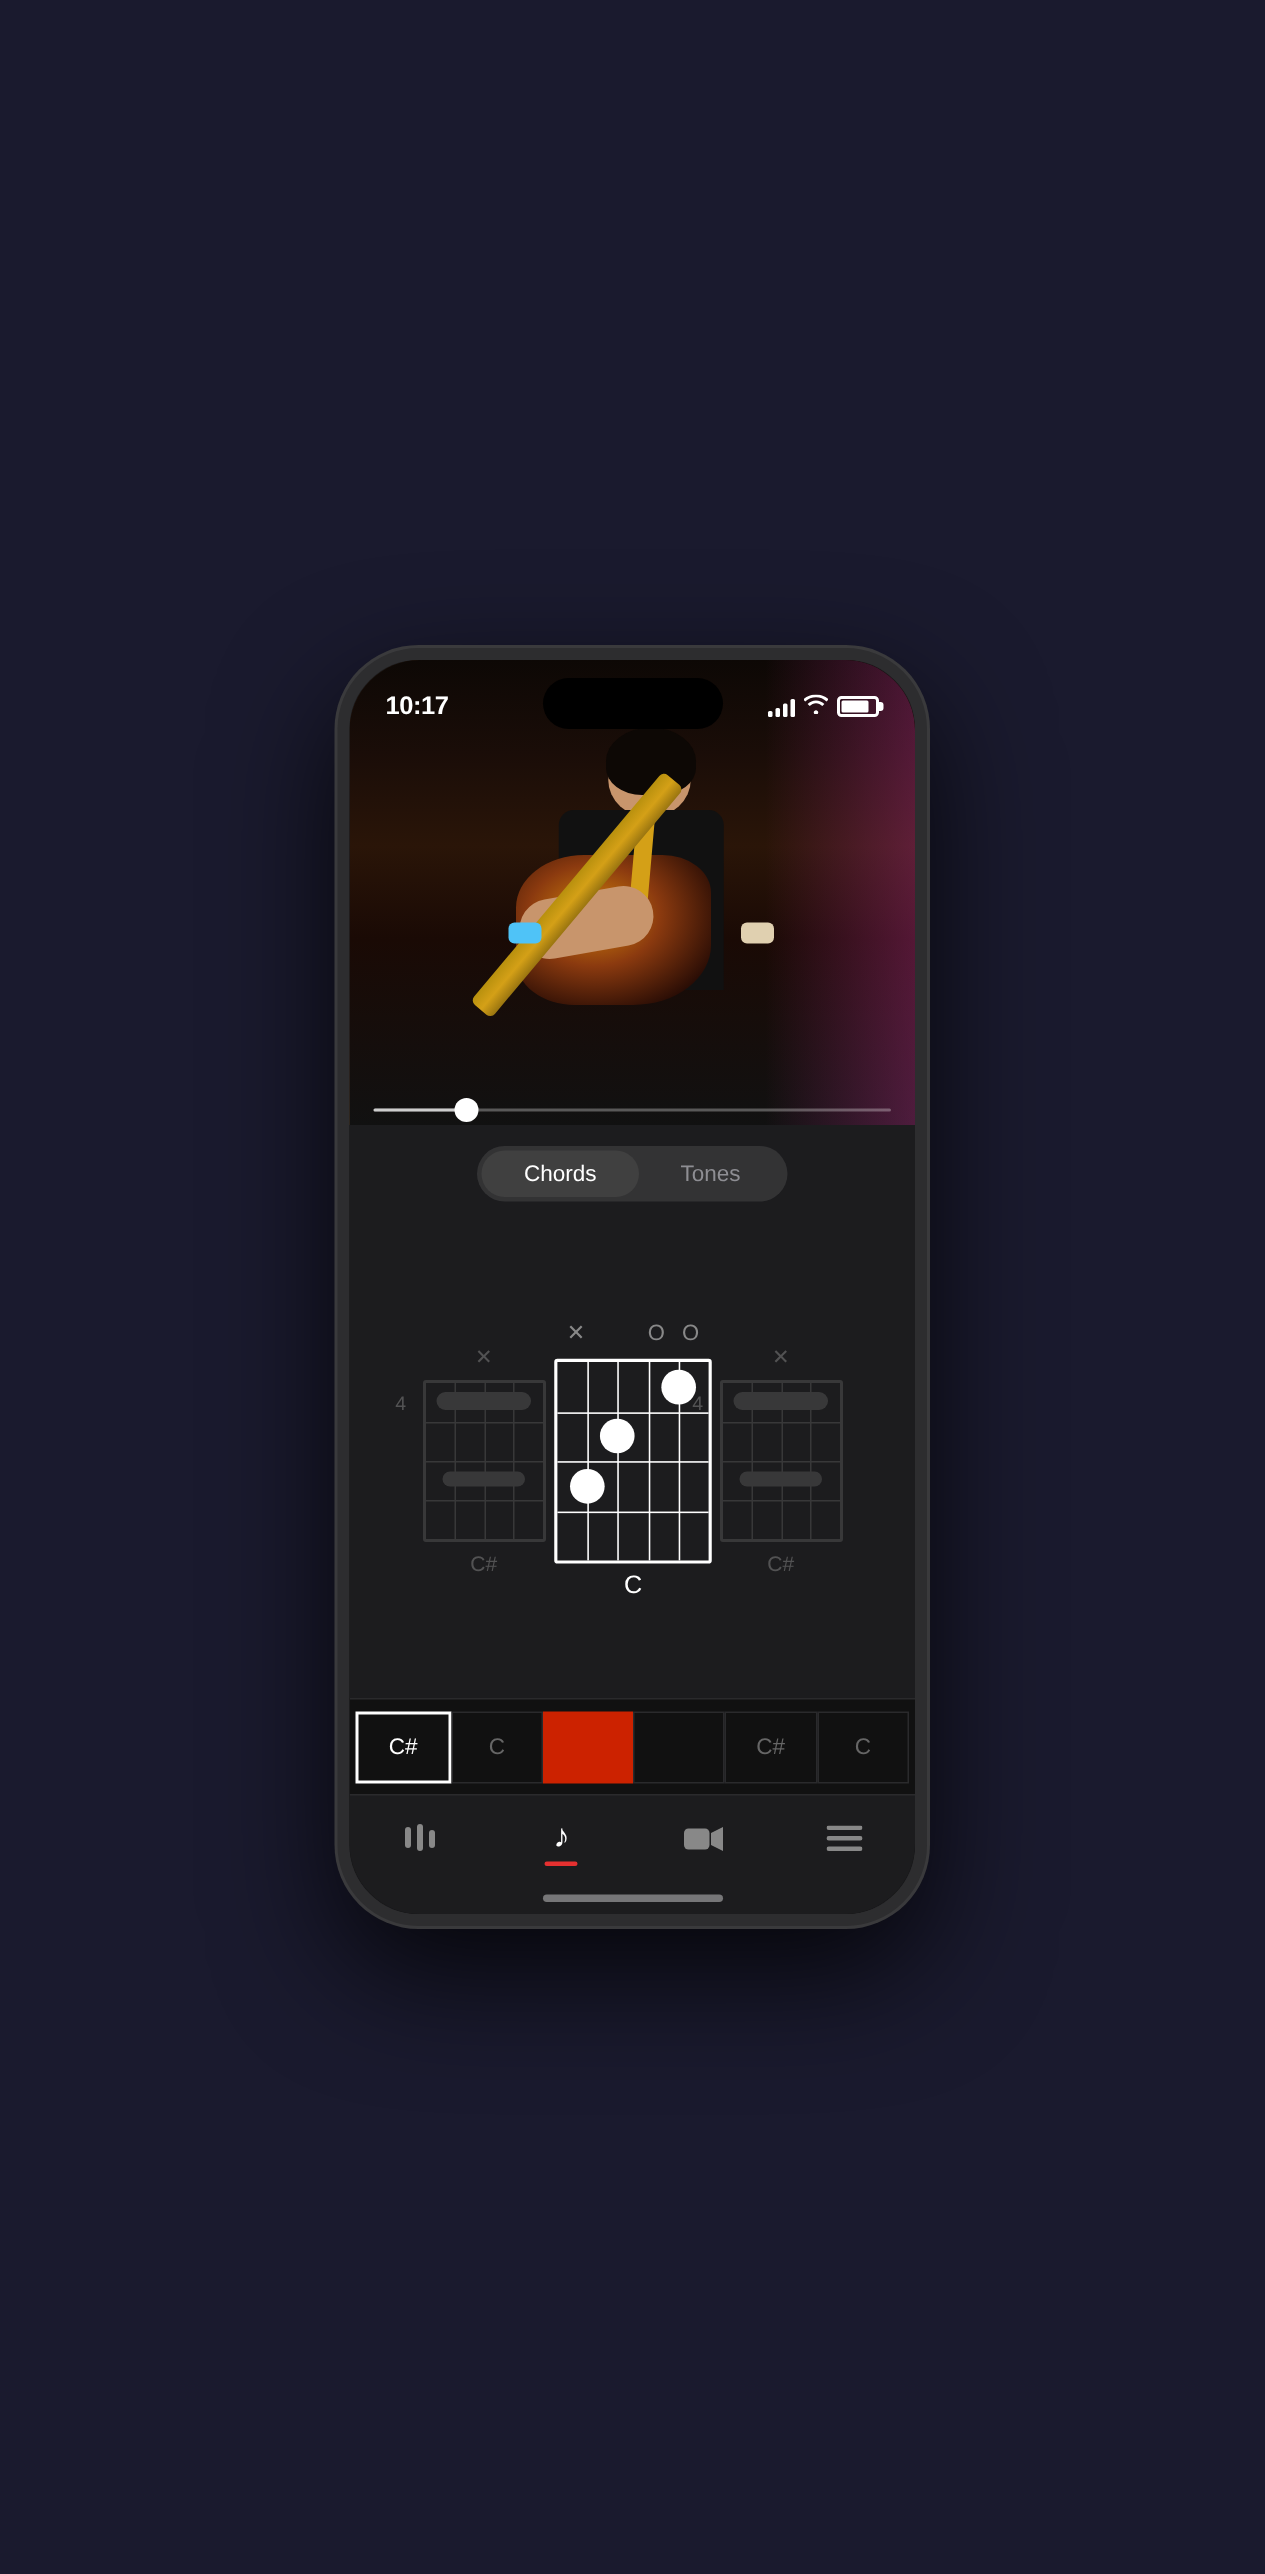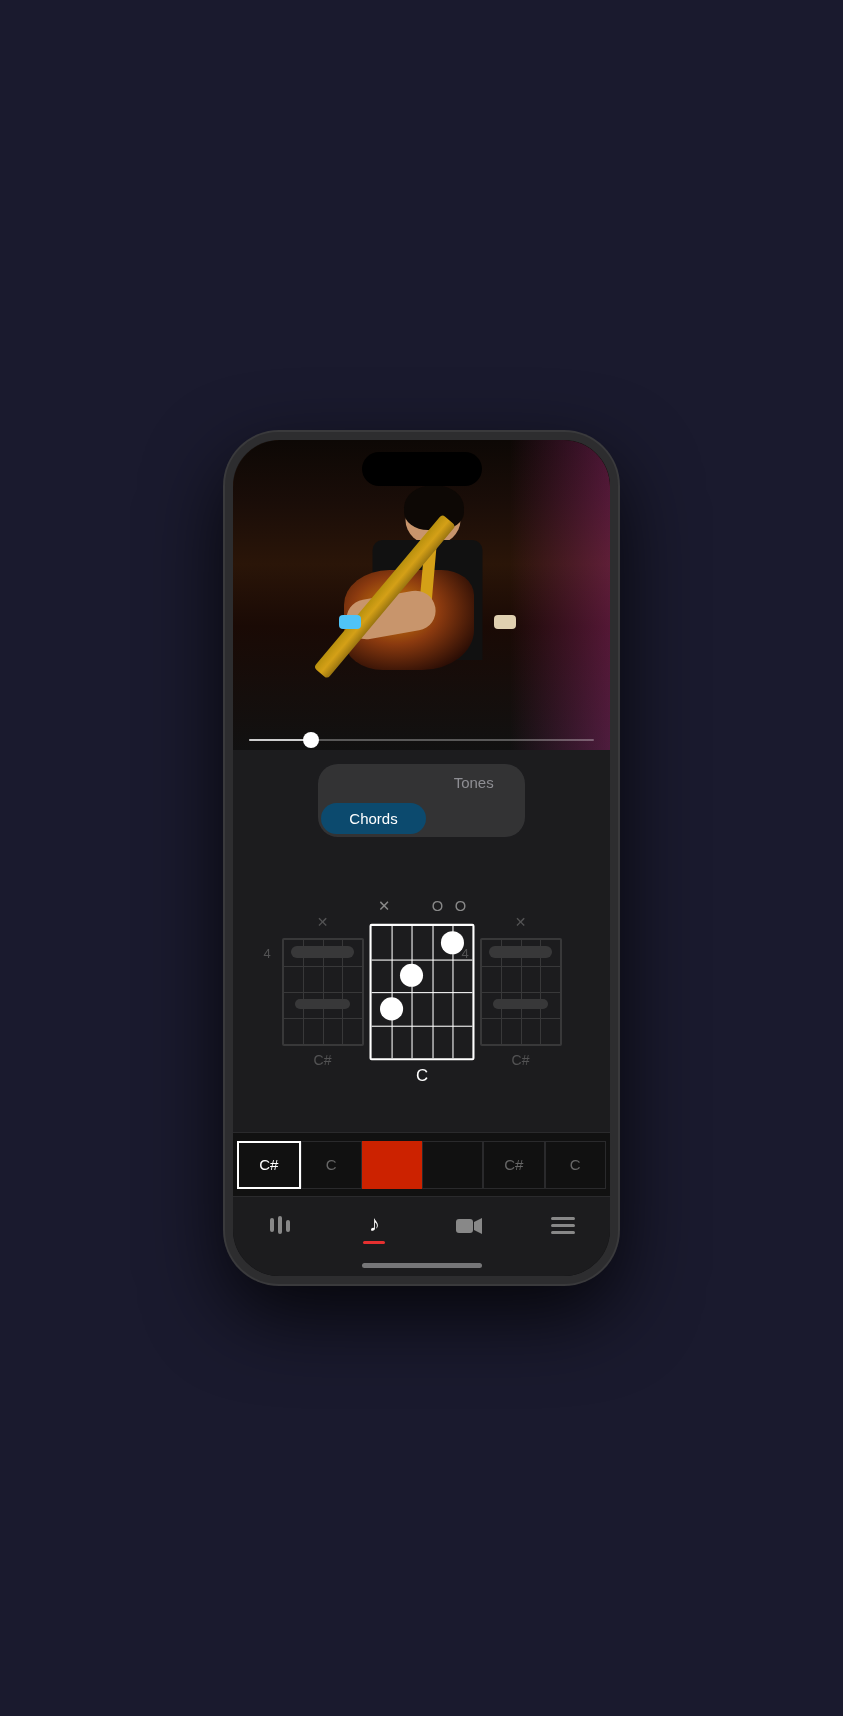--- a/index.html
+++ b/index.html
@@ -219,23 +219,22 @@
 
     .tab-item {
       padding: 7px 28px;
       border-radius: 17px;
       font-size: 15px;
       font-weight: 500;
       cursor: pointer;
     }
 
     .tab-item.active {
-      background: #0c4a6e;
+      background: #404040;
       color: #fff;
-      margin-top: 36px;
     }
 
     .tab-item.inactive {
       color: #8e8e93;
       background: transparent;
     }
 
     
     .chord-diagrams-area {
       flex: 1;
@@ -472,20 +471,39 @@
     }
   </style>
 </head>
 <body>
 
 <div class="phone-frame">
   <div class="phone-inner">
 
     <div class="dynamic-island"></div>
 
+    <div class="status-bar">
+      <span class="status-time">10:17</span>
+      <div class="status-icons">
+        <div class="signal-bars">
+          <div class="signal-bar" style="height:4px"></div>
+          <div class="signal-bar" style="height:6px"></div>
+          <div class="signal-bar" style="height:9px"></div>
+          <div class="signal-bar" style="height:12px"></div>
+        </div>
+        <span class="wifi-icon">
+          <svg width="16" height="13" viewBox="0 0 16 13" fill="white">
+            <path d="M8 10.5c.8 0 1.5.67 1.5 1.5S8.8 13.5 8 13.5 6.5 12.83 6.5 12 7.2 10.5 8 10.5zm-4.2-2.8C5 6.5 6.4 5.8 8 5.8s3 .7 4.2 1.9l1.4-1.4C12 4.8 10.1 4 8 4S4 4.8 2.4 6.3l1.4 1.4zm-3-3C2.8 2.8 5.3 1.8 8 1.8s5.2 1 7 2.9l1.4-1.4C14.5 1.3 11.4 0 8 0S1.5 1.3-.4 3.3l1.2 1.4z"></path>
+          </svg>
+        </span>
+        <div class="battery-icon">
+          <div class="battery-fill"></div>
+        </div>
+      </div>
+    </div>
 
     <div class="hero-image">
       <div class="guitar-scene">
 
         <div style="position:absolute;inset:0;background:linear-gradient(180deg, #0d0805 0%, #1a0d08 20%, #2a1508 40%, #1a0a05 60%, #111 100%)"></div>
 
         <div class="pink-glow"></div>
 
         <div style="position:absolute;top:55px;left:50%;transform:translateX(-30%);width:55px;height:50px;background:#c8956c;border-radius:50%;z-index:2"></div>
 

